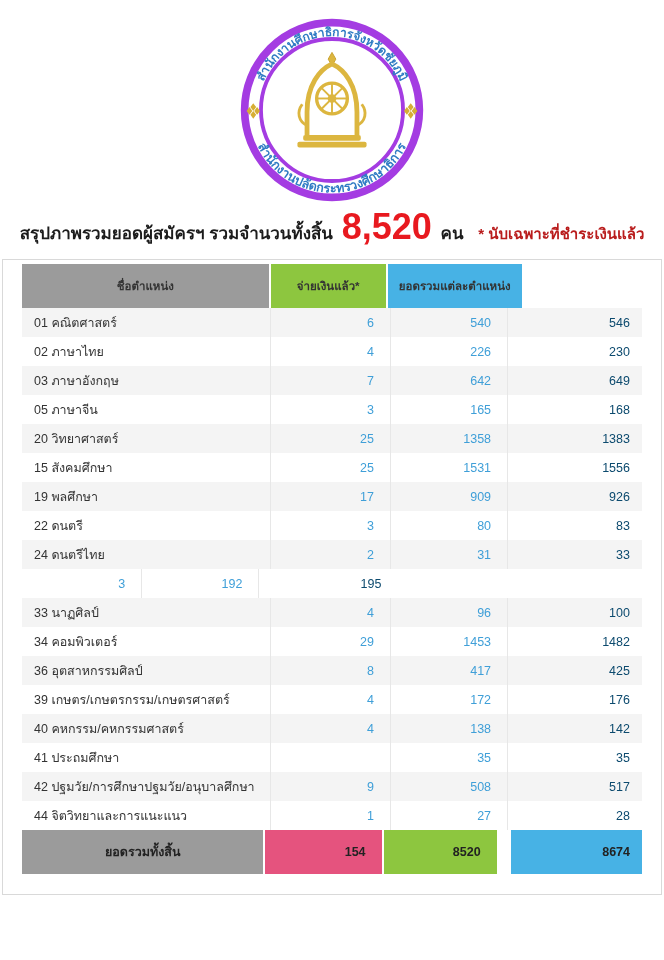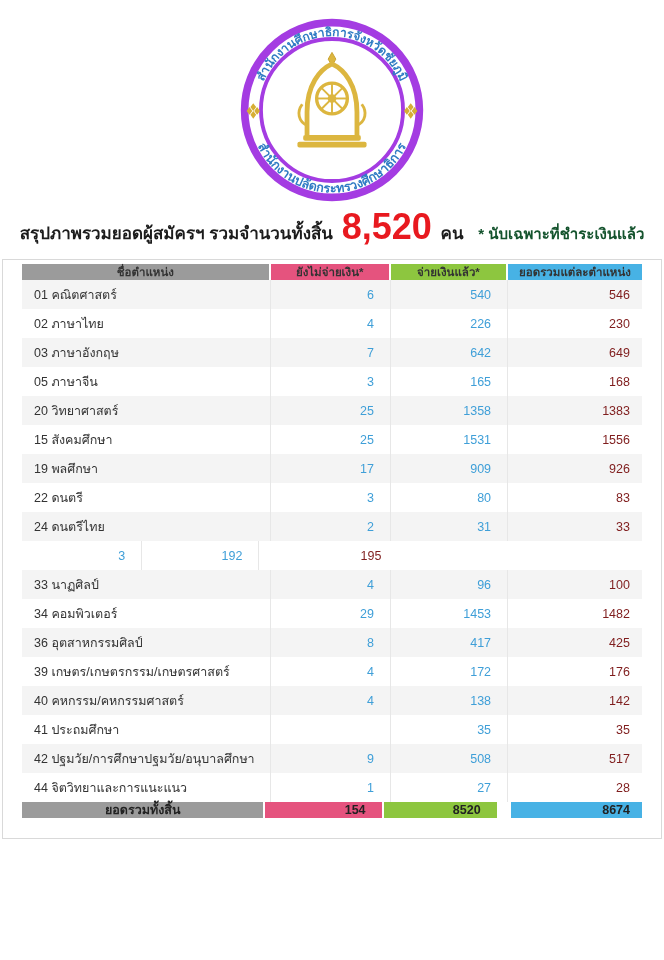--- a/index.html
+++ b/index.html
@@ -5,27 +5,27 @@
   * { box-sizing: border-box; margin: 0; padding: 0; }
   html,body { width:664px; height:960px; background:#ffffff;
     font-family:"Liberation Sans","DejaVu Sans",sans-serif; }
 
   .logo-wrap { text-align:center; padding-top:14px; height:206px; }
   svg.logo { width:192px; height:192px; }
 
   .title-line { text-align:center; margin-top:2px; line-height:38px;
     font-size:17px; font-weight:bold; color:#1c1c1c; white-space:nowrap; }
   .title-line .total { color:#e8191f; font-size:36px; font-weight:bold; padding:0 4px; }
-  .title-line .note  { color:#14532d; font-size:15px; margin-left:10px; }
+  .title-line .note  { color:#b91c1c; font-size:15px; margin-left:10px; }
 
   .card { margin:6px 2px 0 2px; background:#fff; border:1px solid #d9d9d9;
     padding:4px 19px 20px 19px; }
 
   .table { width:100%; }
-  .thead, .tfoot-row { display:flex; height:16px; }
+  .thead, .tfoot-row { display:flex; height:44px; }
   .hcell { display:flex; align-items:center; justify-content:center;
     font-size:11.5px; font-weight:bold; color:#333; border-right:2px solid #fff; }
   .hcell:last-child { border-right:none; }
   .bg-gray  { background:#9b9b9b; }
   .bg-pink  { background:#e5537e; }
   .bg-green { background:#8dc63f; }
   .bg-blue  { background:#47b2e5; }
 
   .c1 { width:40.1%; }
   .c2 { width:19.4%; }
@@ -33,21 +33,21 @@
   .c4 { width:21.6%; }
 
   .tbody .trow { display:flex; height:29px; background:#fff; }
   .tbody .trow:nth-child(odd) { background:#f4f4f4; }
   .cell { display:flex; align-items:center; font-size:12.5px; color:#333;
     border-right:1px solid #e7e7e7; overflow:hidden; white-space:nowrap; }
   .trow .cell:last-child { border-right:none; }
   .cell.c1 { padding-left:12px; justify-content:flex-start; }
   .cell.c2 { justify-content:flex-end; padding-right:16px; color:#3f9fd8; }
   .cell.c3 { justify-content:flex-end; padding-right:16px; color:#3f9fd8; }
-  .cell.c4 { justify-content:flex-end; padding-right:12px; color:#7f1d1d; }
+  .cell.c4 { justify-content:flex-end; padding-right:12px; color:#0c4a6e; }
 
   .tfoot-row .fcell { display:flex; align-items:center; font-size:12.5px;
     font-weight:bold; color:#222; border-right:2px solid #fff; }
   .tfoot-row .fcell:last-child { border-right:none; }
   .fcell.lab { justify-content:center;text-align:center; }
   .fcell.num { justify-content:flex-end; padding-right:16px; }
   .fcell.num.c4 { padding-right:12px;margin-left:12px; }
 </style>
 </head>
 <body>
@@ -97,21 +97,20 @@
   <span class="total">8,520</span>
   <span>คน</span>
   <span class="note">* นับเฉพาะที่ชำระเงินแล้ว</span>
 </div>
 
 <div class="card">
   <div class="table">
 
     <div class="thead">
       <div class="hcell bg-gray c1">ชื่อตำแหน่ง</div>
-      <div class="hcell bg-pink c2">ยังไม่จ่ายเงิน*</div>
       <div class="hcell bg-green c3">จ่ายเงินแล้ว*</div>
       <div class="hcell bg-blue c4">ยอดรวมแต่ละตำแหน่ง</div>
     </div>
 
     <div class="tbody">
         <div class="trow">
           <div class="cell c1">01 คณิตศาสตร์</div>
           <div class="cell c2">6</div>
           <div class="cell c3">540</div>
           <div class="cell c4">546</div>

